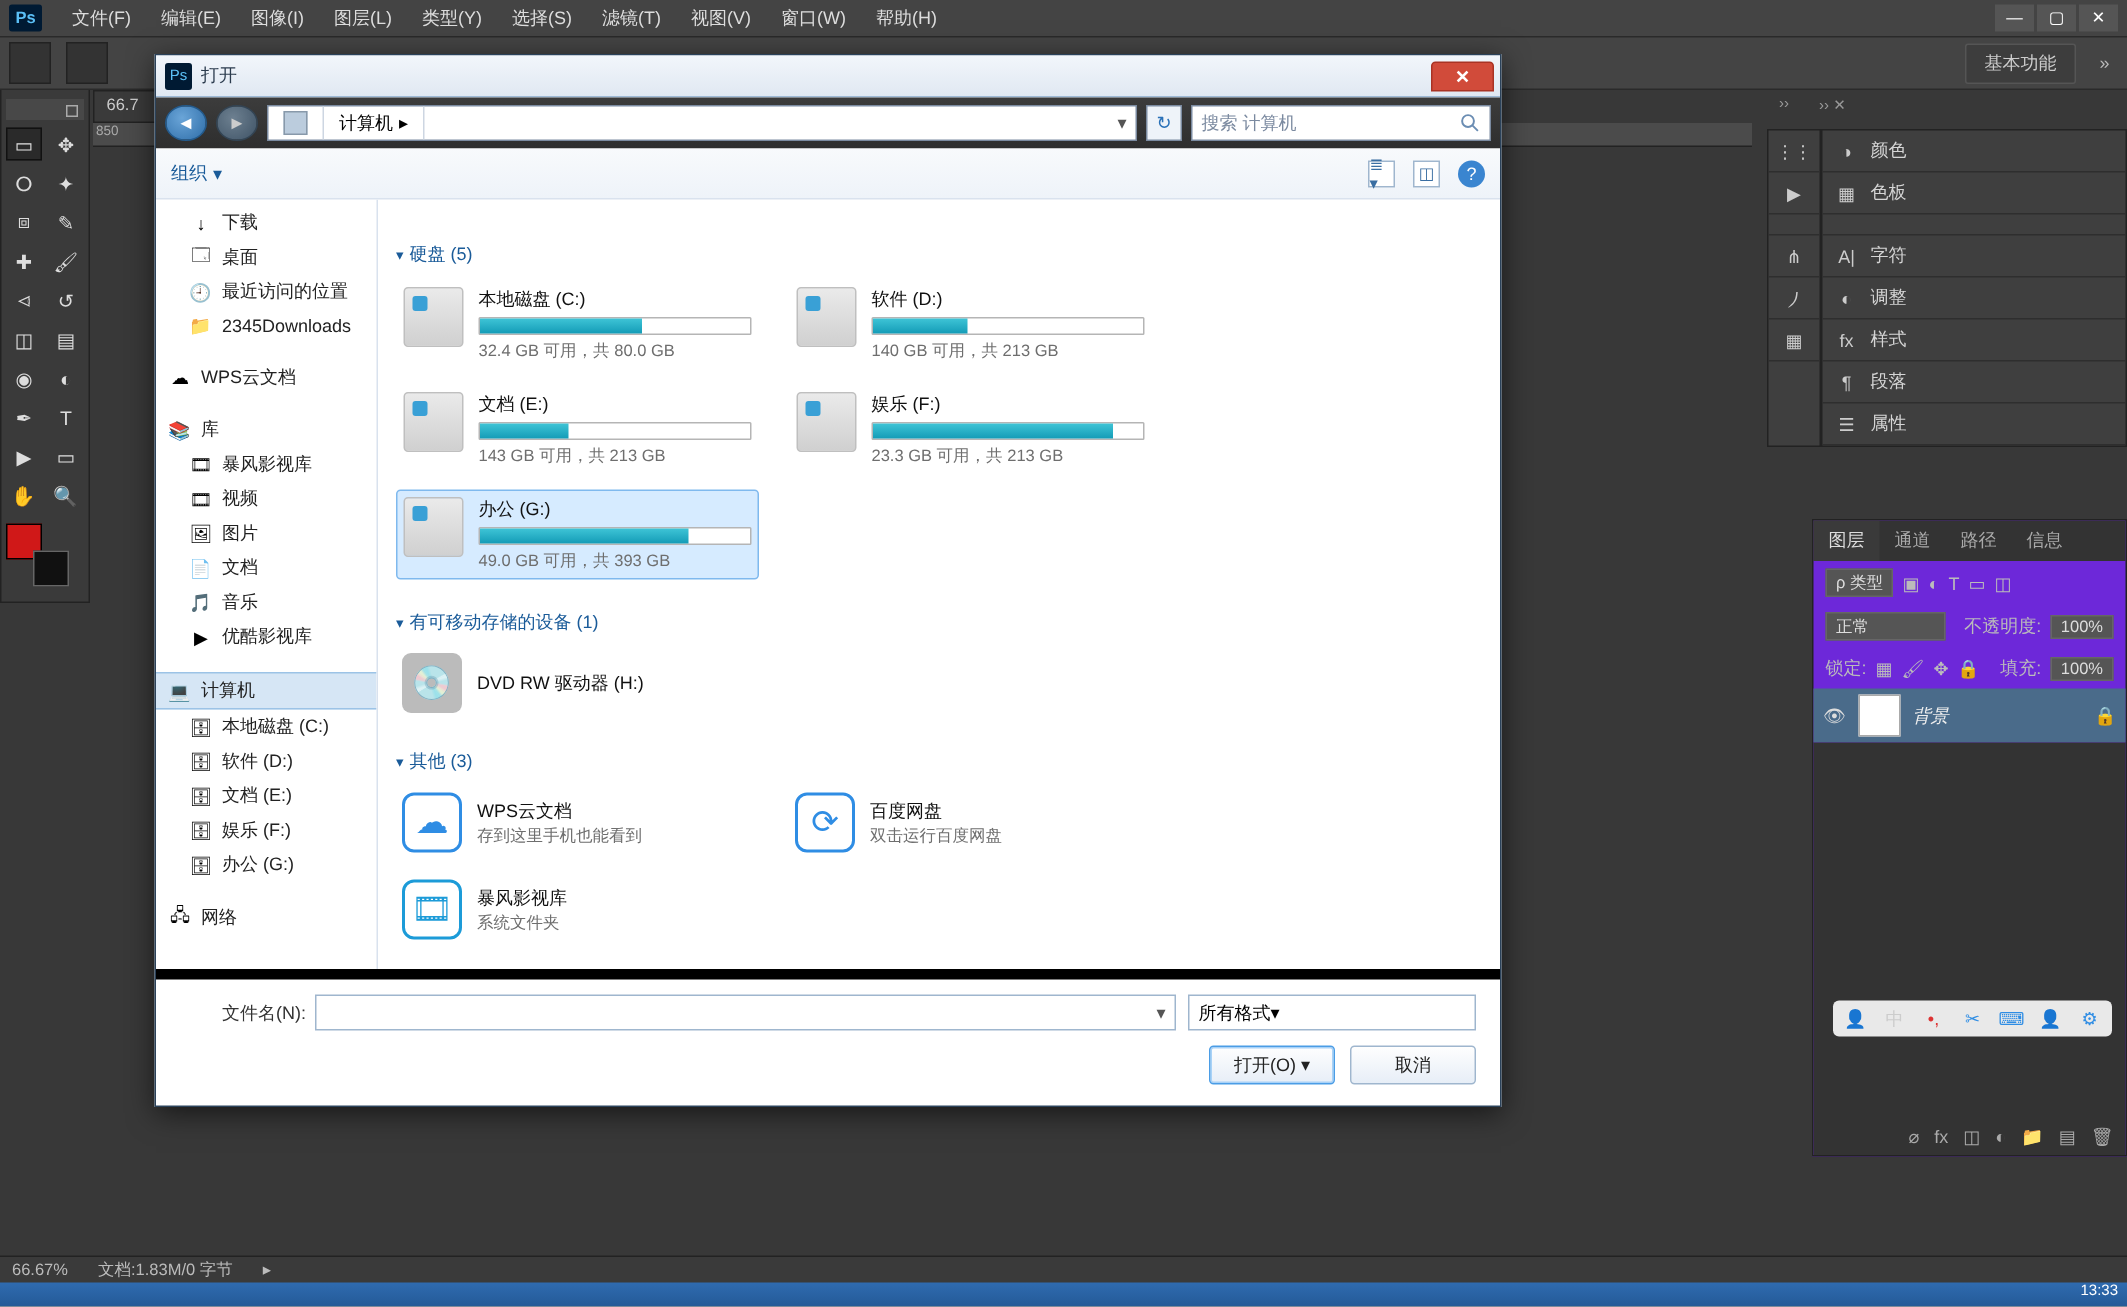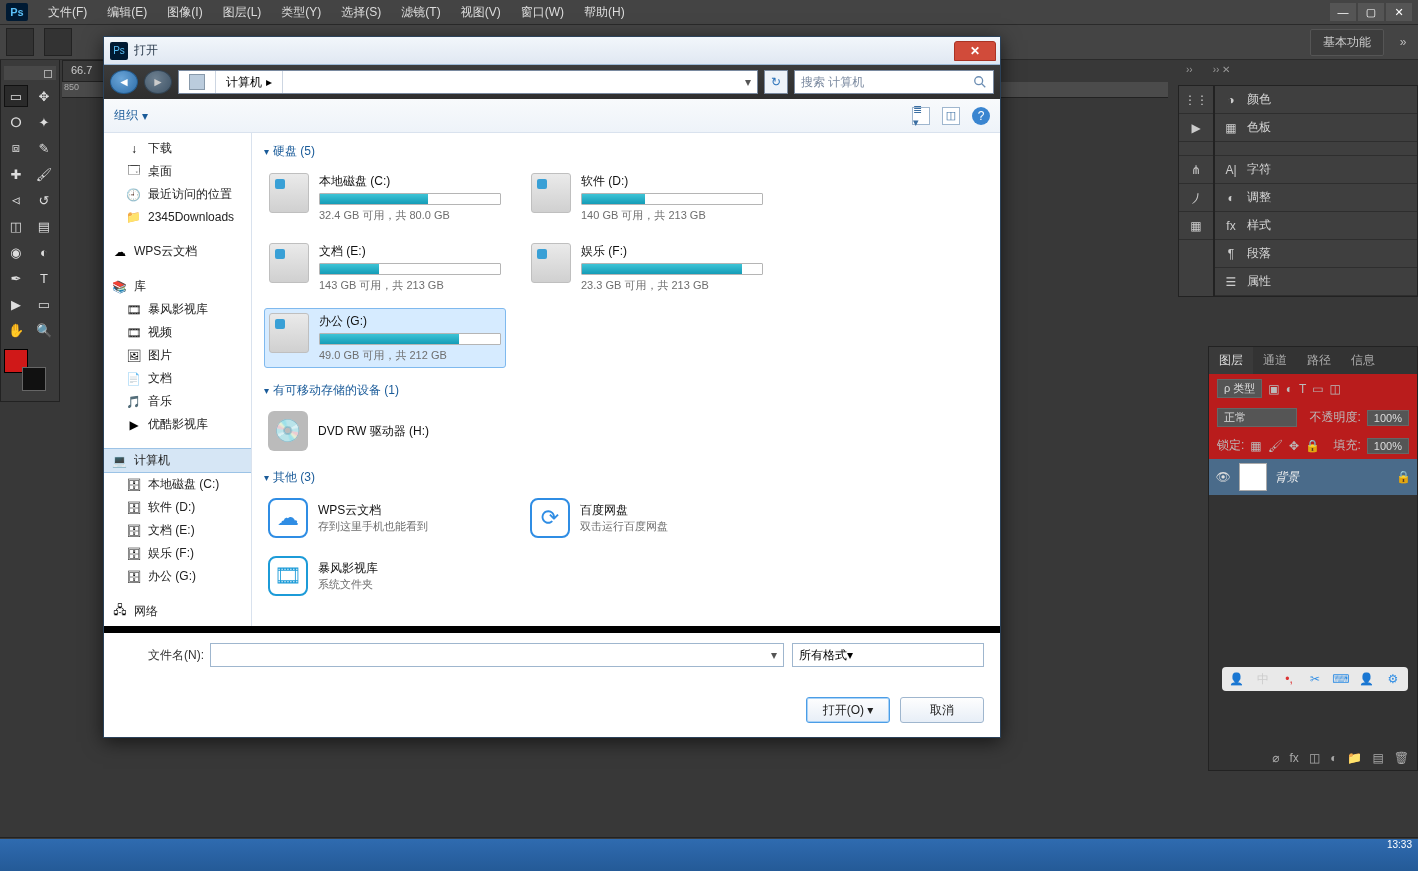--- a/index.html
+++ b/index.html
@@ -39,40 +39,40 @@
 .dock-col { display:flex; }
 .dock-thin { width:36px; background:#3f3f3f; border:1px solid #222; display:flex; flex-direction:column;}
 .dock-thin .ic { height:28px; display:flex; align-items:center; justify-content:center; color:#ccc; border-bottom:1px solid #2e2e2e;}
 .dock-panel { flex:1; background:#3f3f3f; border:1px solid #222;}
 .dock-row { height:28px; display:flex; align-items:center; gap:8px; padding:0 8px; border-bottom:1px solid #2e2e2e;}
 .dock-row .ic { width:16px; text-align:center; color:#ccc; }
 .dock-row .lab { color:#d5d5d5;}
 .arrows { display:flex; gap:20px; font-size:10px; color:#999; padding:2px 8px;}
 
 
-.layers { position:absolute; right:0; top:346px; width:210px; bottom:100px; background:#b91c1c; border:1px solid #222; display:flex; flex-direction:column;}
+.layers { position:absolute; right:0; top:346px; width:210px; bottom:100px; background:#6d28d9; border:1px solid #222; display:flex; flex-direction:column;}
 .layers .tabs{ display:flex; background:#333;}
 .layers .tabs div{ padding:5px 10px; color:#aaa;}
 .layers .tabs div.on{ background:#3a3a3a; color:#ddd;}
 .layers .filterrow, .layers .bmrow, .layers .lockrow { padding:5px 8px; display:flex; align-items:center; gap:6px; color:#bbb;}
 .layers .fld{ background:#555; border:1px solid #666; color:#ddd; padding:1px 6px; font-size:11px;}
 .layer-item { display:flex; align-items:center; padding:4px 6px; gap:8px; background:#4a6b8a; color:#eee;}
 .layer-item .eye{width:16px;text-align:center;color:#ddd;}
 .layer-item .thumb{width:28px;height:28px;background:#fff;border:1px solid #aaa;}
 .layer-item .lk{margin-left:auto;color:#ccc;}
 .layers .spacer{flex:1; background:#333;}
 .layers .btm{ height:24px; background:#333; display:flex; align-items:center; justify-content:flex-end; gap:10px; padding:0 8px; color:#aaa;}
 
 
 .helpers{ position:absolute; right:10px; bottom:180px; display:flex; gap:8px; background:#e9e9e9; padding:3px 6px; border-radius:4px;}
 .helpers div{width:18px;height:18px;display:flex;align-items:center;justify-content:center;font-size:12px;}
 
 
 .status { position:absolute; left:0; bottom:16px; right:0; height:18px; background:#3a3a3a; border-top:1px solid #222; color:#bbb; display:flex; align-items:center; gap:20px; padding:0 8px;font-size:11px;}
-.taskbar { position:absolute; left:0; bottom:0; right:0; height:32px; background:linear-gradient(#2f6bb0,#245a97);}
+.taskbar { position:absolute; left:0; bottom:0; right:0; height:16px; background:linear-gradient(#2f6bb0,#245a97);}
 .taskbar .clock{position:absolute;right:6px;top:0;color:#fff;font-size:10px;}
 
 
 .dlg { position:absolute; left:103px; top:36px; width:898px; height:702px; background:#fff; border:1px solid #2b425a; box-shadow:0 4px 18px rgba(0,0,0,.6); display:flex; flex-direction:column; color:#000;}
 .dlg-title { height:28px; background:linear-gradient(#f2f6fb,#e0e8f2); display:flex; align-items:center; padding:0 4px 0 6px; border-bottom:1px solid #9db9d6;}
 .dlg-title .ps { width:18px;height:18px;background:#001a33;color:#5bc0f7;font-size:10px;line-height:18px;text-align:center;border-radius:2px;margin-right:6px;}
 .dlg-title .txt{color:#2b3b4d; font-size:12px;}
 .dlg-title .close{margin-left:auto;width:42px;height:20px;background:#d14b3a;color:#fff;text-align:center;line-height:18px;border-radius:3px 3px 0 0;border:1px solid #a93324;font-weight:bold;}
 
 .dlg-nav { height:34px; background:linear-gradient(#3c3c3c,#2e2e2e); display:flex; align-items:center; padding:0 6px; gap:6px;}
@@ -96,21 +96,21 @@
 
 .side { width:148px; border-right:1px solid #d9e2ee; overflow:auto; padding:4px 0;}
 .side .row{ display:flex; align-items:center; gap:6px; padding:3px 8px;}
 .side .row.sel{ background:#d6e6f5; border:1px solid #9cc3e6; border-left:none;border-right:none;}
 .side .ic{ width:16px; height:16px; display:flex;align-items:center;justify-content:center; font-size:12px;}
 .side .lbl{ color:#222;}
 .side .indent{ padding-left:22px;}
 
 
 .content { flex:1; overflow:auto; padding:8px 12px;}
-.section-h { color:#1a5b99; margin:2px 0 8px; display:flex; align-items:center; gap:4px;}
+.section-h { color:#1a5b99; margin:20px 0 8px; display:flex; align-items:center; gap:4px;}
 .section-h::before{content:"▾"; color:#1a5b99; font-size:10px;}
 .drive-grid { display:flex; flex-wrap:wrap; gap:10px 20px; margin-bottom:14px;}
 .drive { width:242px; display:flex; gap:10px; padding:4px; border:1px solid transparent; border-radius:3px;}
 .drive.sel { background:#d6ebff; border-color:#7fb9ee;}
 .drv-ic { width:40px; height:40px; background:linear-gradient(#eaeaea,#d0d0d0); border:1px solid #bfbfbf; border-radius:3px; position:relative;}
 .drv-ic::after{content:"";position:absolute;left:5px;top:5px;width:10px;height:10px;background:#39a0d6;border-radius:2px;}
 .drv-body { flex:1; display:flex; flex-direction:column; gap:3px;}
 .drv-name { color:#111;}
 .drv-bar { height:12px; border:1px solid #b5b5b5; background:#fff; position:relative; border-radius:1px;}
 .drv-bar .fill{ position:absolute; left:0; top:0; bottom:0; background:linear-gradient(#3ec4d6,#149cb7);}
@@ -121,21 +121,21 @@
 .it .meta .name{color:#111;}
 .it .meta .sub{color:#6e6e6e;font-size:11px;}
 
 .dlg-foot { padding:10px 16px 14px; border-top:7px solid #000000; display:grid; grid-template-columns:90px 1fr 200px; grid-row-gap:10px; align-items:center;}
 .dlg-foot label{ text-align:right; padding-right:6px; color:#333;}
 .dlg-foot .combo{ height:24px; border:1px solid #9fb6ce; background:#fff; display:flex; align-items:center; padding:0 6px;}
 .dlg-foot .combo .ar{margin-left:auto;color:#555;}
 .dlg-foot .fcombo{ height:24px; border:1px solid #9fb6ce; background:#fff; display:flex; align-items:center; padding:0 6px; margin-left:8px;}
 .dlg-foot .chk{ display:flex; align-items:center; gap:6px; justify-content:flex-end;}
 .dlg-foot .chk .box{width:13px;height:13px;border:1px solid #8da8c2;background:#fff;}
-.dlg-foot .btns{ grid-column:3; display:flex; gap:10px; justify-content:flex-end;margin-top:20px;}
+.dlg-foot .btns{ grid-column:3; display:flex; gap:10px; justify-content:flex-end;}
 .btn{ width:84px; height:26px; border:1px solid #9fb6ce; background:linear-gradient(#fefefe,#e7eef7); border-radius:3px; text-align:center; line-height:24px; color:#222;}
 .btn.primary{ border-color:#4b9de6; box-shadow:0 0 0 1px #a9d2f7 inset;}
 </style>
 </head>
 <body>
 
 <div class="menubar">
   <div class="ps-logo">Ps</div>
   <div class="item">文件(F)</div>
   <div class="item">编辑(E)</div>
@@ -481,21 +481,21 @@
               <div class="drv-cap">23.3 GB 可用，共 213 GB</div>
             </div>
           </div>
           <div class="drive sel">
             <div class="drv-ic"></div>
             <div class="drv-body">
               <div class="drv-name">办公 (G:)</div>
               <div class="drv-bar">
                 <div class="fill" style="width:77%"></div>
               </div>
-              <div class="drv-cap">49.0 GB 可用，共 212 GB</div>
+              <div class="drv-cap">49.0 GB 可用，共 393 GB</div>
             </div>
           </div>
         </div>
 
       <div class="section-h">有可移动存储的设备 (1)</div>
       <div class="drive-grid item-grid" id="removable">
           <div class="it">
             <div class="big-ic" style="background:#bbb;color:#333">💿</div>
             <div class="meta">
               <div class="name">DVD RW 驱动器 (H:)</div>

